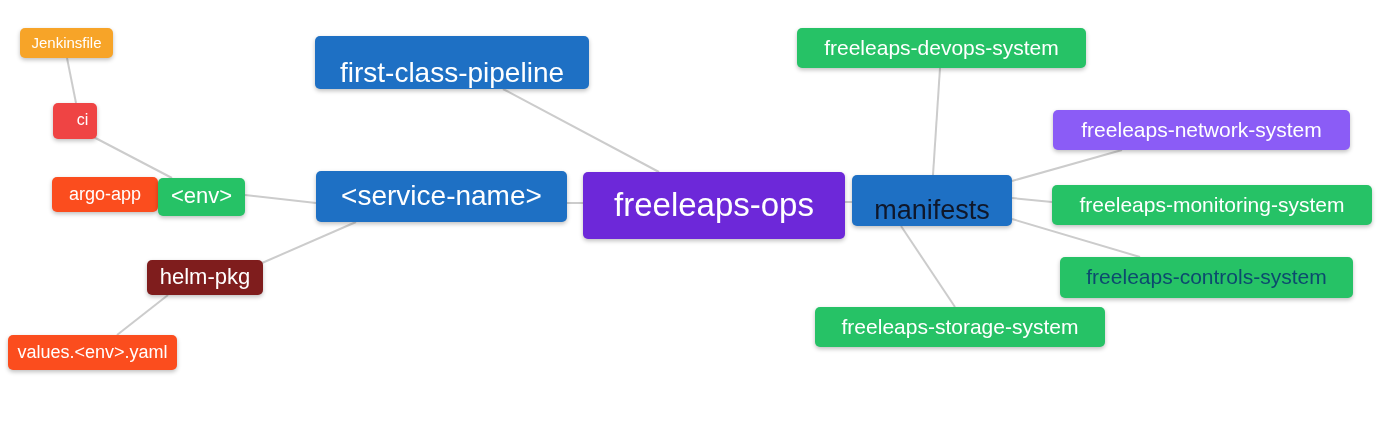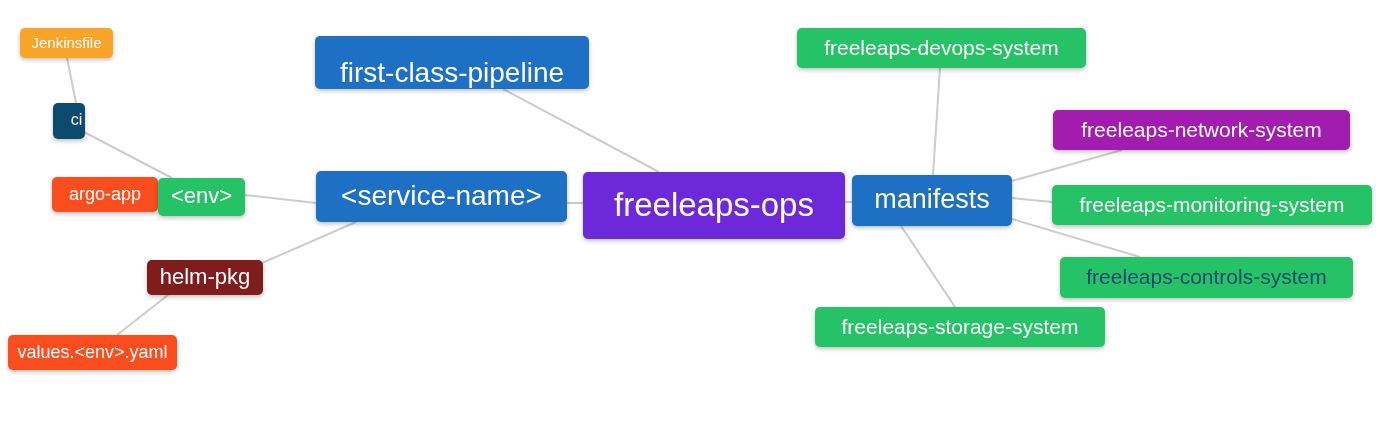--- a/index.html
+++ b/index.html
@@ -58,21 +58,21 @@
       <line x1="933" y1="175" x2="940" y2="68" stroke="#cccccc" stroke-width="2"></line>
       <line x1="1012" y1="181" x2="1122" y2="150" stroke="#cccccc" stroke-width="2"></line>
       <line x1="1012" y1="198" x2="1052" y2="202" stroke="#cccccc" stroke-width="2"></line>
       <line x1="1012" y1="219" x2="1140" y2="257" stroke="#cccccc" stroke-width="2"></line>
       <line x1="901" y1="226" x2="955" y2="307" stroke="#cccccc" stroke-width="2"></line>
     </svg>
   <div id="node-layer">
       <div class="node" style="left: 20px; top: 28px; width: 93px; height: 30px; font-size: 15px; background: rgb(247, 164, 40); color: rgb(255, 255, 255);">
         <span>Jenkinsfile</span>
       </div>
-      <div class="node" style="left: 53px; top: 103px; width: 32px; height: 36px; font-size: 16px; background: #0c4a6e; color: rgb(255, 255, 255); padding-left: 15px;">
+      <div class="node" style="left: 53px; top: 103px; width: 44px; height: 36px; font-size: 16px; background: #ef4444; color: rgb(255, 255, 255); padding-left: 15px;">
         <span>ci</span>
       </div>
       <div class="node" style="left: 32px; top: 177px; width: 106px; height: 35px; font-size: 18px; background: rgb(251, 77, 30); color: rgb(255, 255, 255); margin-left: 20px;">
         <span>argo-app</span>
       </div>
       <div class="node" style="left: 158px; top: 178px; width: 87px; height: 38px; font-size: 22px; background: rgb(38, 194, 102); color: rgb(255, 255, 255);">
         <span>&lt;env&gt;</span>
       </div>
       <div class="node" style="left: 147px; top: 260px; width: 116px; height: 35px; font-size: 22px; background: #7f1d1d; color: rgb(255, 255, 255);">
         <span>helm-pkg</span>
@@ -82,27 +82,27 @@
       </div>
       <div class="node" style="left: 315px; top: 36px; width: 274px; height: 53px; font-size: 28px; background: rgb(30, 112, 196); color: rgb(255, 255, 255); align-items: flex-end;">
         <span>first-class-pipeline</span>
       </div>
       <div class="node" style="left: 316px; top: 171px; width: 251px; height: 51px; font-size: 28px; background: rgb(30, 112, 196); color: rgb(255, 255, 255); justify-content: center;">
         <span>&lt;service-name&gt;</span>
       </div>
       <div class="node" style="left: 583px; top: 172px; width: 262px; height: 67px; font-size: 33px; background: #6d28d9; color: rgb(255, 255, 255);">
         <span>freeleaps-ops</span>
       </div>
-      <div class="node" style="left: 852px; top: 175px; width: 160px; height: 51px; font-size: 27px; background: rgb(30, 112, 196); color: #fef9c3;">
+      <div class="node" style="left: 852px; top: 175px; width: 160px; height: 51px; font-size: 27px; background: rgb(30, 112, 196); color: #0f172a; align-items: flex-end;">
         <span>manifests</span>
       </div>
       <div class="node" style="left: 797px; top: 28px; width: 289px; height: 40px; font-size: 21px; background: rgb(38, 194, 102); color: rgb(255, 255, 255);">
         <span>freeleaps-devops-system</span>
       </div>
-      <div class="node" style="left: 1053px; top: 110px; width: 297px; height: 40px; font-size: 21px; background: #a21caf; color: rgb(255, 255, 255);">
+      <div class="node" style="left: 1053px; top: 110px; width: 297px; height: 40px; font-size: 21px; background: #8b5cf6; color: rgb(255, 255, 255);">
         <span>freeleaps-network-system</span>
       </div>
       <div class="node" style="left: 1052px; top: 185px; width: 320px; height: 40px; font-size: 21px; background: rgb(38, 194, 102); color: rgb(255, 255, 255);">
         <span>freeleaps-monitoring-system</span>
       </div>
       <div class="node" style="left: 1060px; top: 257px; width: 293px; height: 41px; font-size: 21px; background: rgb(38, 194, 102); color: #0c4a6e;">
         <span>freeleaps-controls-system</span>
       </div>
       <div class="node" style="left: 815px; top: 307px; width: 290px; height: 40px; font-size: 21px; background: rgb(38, 194, 102); color: rgb(255, 255, 255);">
         <span>freeleaps-storage-system</span>

